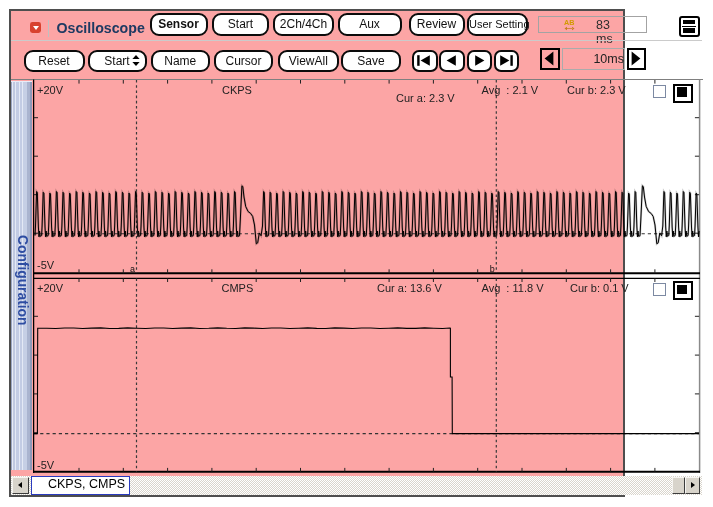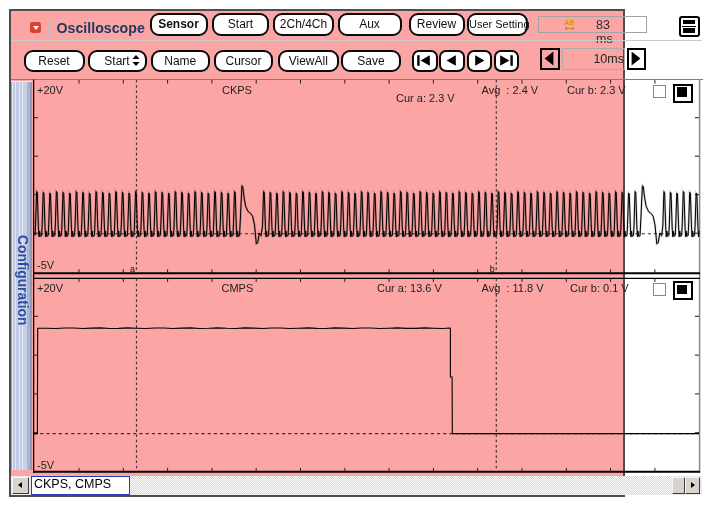--- a/index.html
+++ b/index.html
@@ -189,39 +189,39 @@
     <text x="461.8" y="193" font-size="9" fill="#111" text-anchor="end" font-family="Liberation Sans,sans-serif">b</text>
 
     <path d="M2 156.5 L2.5 147 L3.6 112.5 L4.3 113.5 L5.4 148 L6 157.8 L6.5 152 L7.1 157.3 L8.6 156.5 L9.1 147 L10.2 113.3 L10.9 114.3 L12 148 L12.6 157.8 L13.1 152 L13.7 157.3 L15.19 156.5 L15.69 147 L16.79 114.1 L17.49 115.1 L18.59 148 L19.19 157.8 L19.69 152 L20.29 157.3 L21.79 156.5 L22.29 147 L23.39 112.5 L24.09 113.5 L25.19 148 L25.79 157.8 L26.29 152 L26.89 157.3 L28.39 156.5 L28.89 147 L29.99 113.3 L30.69 114.3 L31.79 148 L32.39 157.8 L32.89 152 L33.49 157.3 L34.98 156.5 L35.48 147 L36.58 114.1 L37.28 115.1 L38.38 148 L38.98 157.8 L39.48 152 L40.08 157.3 L41.58 156.5 L42.08 147 L43.18 112.5 L43.88 113.5 L44.98 148 L45.58 157.8 L46.08 152 L46.68 157.3 L48.18 156.5 L48.68 147 L49.78 113.3 L50.48 114.3 L51.58 148 L52.18 157.8 L52.68 152 L53.28 157.3 L54.77 156.5 L55.27 147 L56.37 114.1 L57.07 115.1 L58.17 148 L58.77 157.8 L59.27 152 L59.87 157.3 L61.37 156.5 L61.87 147 L62.97 112.5 L63.67 113.5 L64.77 148 L65.37 157.8 L65.87 152 L66.47 157.3 L67.97 156.5 L68.47 147 L69.57 113.3 L70.27 114.3 L71.37 148 L71.97 157.8 L72.47 152 L73.07 157.3 L74.56 156.5 L75.06 147 L76.16 114.1 L76.86 115.1 L77.96 148 L78.56 157.8 L79.06 152 L79.66 157.3 L81.16 156.5 L81.66 147 L82.76 112.5 L83.46 113.5 L84.56 148 L85.16 157.8 L85.66 152 L86.26 157.3 L87.76 156.5 L88.26 147 L89.36 113.3 L90.06 114.3 L91.16 148 L91.76 157.8 L92.26 152 L92.86 157.3 L94.35 156.5 L94.85 147 L95.95 114.1 L96.65 115.1 L97.75 148 L98.35 157.8 L98.85 152 L99.45 157.3 L100.95 156.5 L101.45 147 L102.55 112.5 L103.25 113.5 L104.35 148 L104.95 157.8 L105.45 152 L106.05 157.3 L107.55 156.5 L108.05 147 L109.15 113.3 L109.85 114.3 L110.95 148 L111.55 157.8 L112.05 152 L112.65 157.3 L114.15 156.5 L114.65 147 L115.75 114.1 L116.45 115.1 L117.55 148 L118.15 157.8 L118.65 152 L119.25 157.3 L120.74 156.5 L121.24 147 L122.34 112.5 L123.04 113.5 L124.14 148 L124.74 157.8 L125.24 152 L125.84 157.3 L127.34 156.5 L127.84 147 L128.94 113.3 L129.64 114.3 L130.74 148 L131.34 157.8 L131.84 152 L132.44 157.3 L133.94 156.5 L134.44 147 L135.54 114.1 L136.24 115.1 L137.34 148 L137.94 157.8 L138.44 152 L139.04 157.3 L140.53 156.5 L141.03 147 L142.13 112.5 L142.83 113.5 L143.93 148 L144.53 157.8 L145.03 152 L145.63 157.3 L147.13 156.5 L147.63 147 L148.73 113.3 L149.43 114.3 L150.53 148 L151.13 157.8 L151.63 152 L152.23 157.3 L153.73 156.5 L154.23 147 L155.33 114.1 L156.03 115.1 L157.13 148 L157.73 157.8 L158.23 152 L158.83 157.3 L160.32 156.5 L160.82 147 L161.92 112.5 L162.62 113.5 L163.72 148 L164.32 157.8 L164.82 152 L165.42 157.3 L166.92 156.5 L167.42 147 L168.52 113.3 L169.22 114.3 L170.32 148 L170.92 157.8 L171.42 152 L172.02 157.3 L173.52 156.5 L174.02 147 L175.12 114.1 L175.82 115.1 L176.92 148 L177.52 157.8 L178.02 152 L178.62 157.3 L180.11 156.5 L180.61 147 L181.71 112.5 L182.41 113.5 L183.51 148 L184.11 157.8 L184.61 152 L185.21 157.3 L186.71 156.5 L187.21 147 L188.31 113.3 L189.01 114.3 L190.11 148 L190.71 157.8 L191.21 152 L191.81 157.3 L193.31 156.5 L193.81 147 L194.91 114.1 L195.61 115.1 L196.71 148 L197.31 157.8 L197.81 152 L198.41 157.3 L199.9 156.5 L200.4 147 L201.5 112.5 L202.2 113.5 L203.3 148 L203.9 157.8 L204.4 152 L205 157.3 L206.5 156.8 L207.3 141 L208.9 106.8 L209.8 107.6 L211 118 L212.7 127.5 L215.1 132.5 L217.7 134.5 L219.7 137.5 L221.5 146 L223.3 164.8 L224.7 163.8 L226.3 154 L228.1 156.8 L229.5 147 L230.6 112.5 L231.3 113.5 L232.4 148 L233 157.8 L233.5 152 L234.1 157.3 L235.52 156.5 L236.02 147 L237.12 113.3 L237.82 114.3 L238.92 148 L239.52 157.8 L240.02 152 L240.62 157.3 L242.03 156.5 L242.53 147 L243.63 114.1 L244.33 115.1 L245.43 148 L246.03 157.8 L246.53 152 L247.13 157.3 L248.55 156.5 L249.05 147 L250.15 112.5 L250.85 113.5 L251.95 148 L252.55 157.8 L253.05 152 L253.65 157.3 L255.07 156.5 L255.57 147 L256.67 113.3 L257.37 114.3 L258.47 148 L259.07 157.8 L259.57 152 L260.17 157.3 L261.59 156.5 L262.09 147 L263.19 114.1 L263.89 115.1 L264.99 148 L265.59 157.8 L266.09 152 L266.69 157.3 L268.1 156.5 L268.6 147 L269.7 112.5 L270.4 113.5 L271.5 148 L272.1 157.8 L272.6 152 L273.2 157.3 L274.62 156.5 L275.12 147 L276.22 113.3 L276.92 114.3 L278.02 148 L278.62 157.8 L279.12 152 L279.72 157.3 L281.14 156.5 L281.64 147 L282.74 114.1 L283.44 115.1 L284.54 148 L285.14 157.8 L285.64 152 L286.24 157.3 L287.66 156.5 L288.16 147 L289.26 112.5 L289.96 113.5 L291.06 148 L291.66 157.8 L292.16 152 L292.76 157.3 L294.17 156.5 L294.67 147 L295.77 113.3 L296.47 114.3 L297.57 148 L298.17 157.8 L298.67 152 L299.27 157.3 L300.69 156.5 L301.19 147 L302.29 114.1 L302.99 115.1 L304.09 148 L304.69 157.8 L305.19 152 L305.79 157.3 L307.21 156.5 L307.71 147 L308.81 112.5 L309.51 113.5 L310.61 148 L311.21 157.8 L311.71 152 L312.31 157.3 L313.72 156.5 L314.22 147 L315.32 113.3 L316.02 114.3 L317.12 148 L317.72 157.8 L318.22 152 L318.82 157.3 L320.24 156.5 L320.74 147 L321.84 114.1 L322.54 115.1 L323.64 148 L324.24 157.8 L324.74 152 L325.34 157.3 L326.76 156.5 L327.26 147 L328.36 112.5 L329.06 113.5 L330.16 148 L330.76 157.8 L331.26 152 L331.86 157.3 L333.28 156.5 L333.78 147 L334.88 113.3 L335.58 114.3 L336.68 148 L337.28 157.8 L337.78 152 L338.38 157.3 L339.79 156.5 L340.29 147 L341.39 114.1 L342.09 115.1 L343.19 148 L343.79 157.8 L344.29 152 L344.89 157.3 L346.31 156.5 L346.81 147 L347.91 112.5 L348.61 113.5 L349.71 148 L350.31 157.8 L350.81 152 L351.41 157.3 L352.83 156.5 L353.33 147 L354.43 113.3 L355.13 114.3 L356.23 148 L356.83 157.8 L357.33 152 L357.93 157.3 L359.34 156.5 L359.84 147 L360.94 114.1 L361.64 115.1 L362.74 148 L363.34 157.8 L363.84 152 L364.44 157.3 L365.86 156.5 L366.36 147 L367.46 112.5 L368.16 113.5 L369.26 148 L369.86 157.8 L370.36 152 L370.96 157.3 L372.38 156.5 L372.88 147 L373.98 113.3 L374.68 114.3 L375.78 148 L376.38 157.8 L376.88 152 L377.48 157.3 L378.9 156.5 L379.4 147 L380.5 114.1 L381.2 115.1 L382.3 148 L382.9 157.8 L383.4 152 L384 157.3 L385.41 156.5 L385.91 147 L387.01 112.5 L387.71 113.5 L388.81 148 L389.41 157.8 L389.91 152 L390.51 157.3 L391.93 156.5 L392.43 147 L393.53 113.3 L394.23 114.3 L395.33 148 L395.93 157.8 L396.43 152 L397.03 157.3 L398.45 156.5 L398.95 147 L400.05 114.1 L400.75 115.1 L401.85 148 L402.45 157.8 L402.95 152 L403.55 157.3 L404.97 156.5 L405.47 147 L406.57 112.5 L407.27 113.5 L408.37 148 L408.97 157.8 L409.47 152 L410.07 157.3 L411.48 156.5 L411.98 147 L413.08 113.3 L413.78 114.3 L414.88 148 L415.48 157.8 L415.98 152 L416.58 157.3 L418 156.5 L418.5 147 L419.6 114.1 L420.3 115.1 L421.4 148 L422 157.8 L422.5 152 L423.1 157.3 L424.52 156.5 L425.02 147 L426.12 112.5 L426.82 113.5 L427.92 148 L428.52 157.8 L429.02 152 L429.62 157.3 L431.03 156.5 L431.53 147 L432.63 113.3 L433.33 114.3 L434.43 148 L435.03 157.8 L435.53 152 L436.13 157.3 L437.55 156.5 L438.05 147 L439.15 114.1 L439.85 115.1 L440.95 148 L441.55 157.8 L442.05 152 L442.65 157.3 L444.07 156.5 L444.57 147 L445.67 112.5 L446.37 113.5 L447.47 148 L448.07 157.8 L448.57 152 L449.17 157.3 L450.59 156.5 L451.09 147 L452.19 113.3 L452.89 114.3 L453.99 148 L454.59 157.8 L455.09 152 L455.69 157.3 L457.1 156.5 L457.6 147 L458.7 114.1 L459.4 115.1 L460.5 148 L461.1 157.8 L461.6 152 L462.2 157.3 L463.62 156.5 L464.12 147 L465.22 112.5 L465.92 113.5 L467.02 148 L467.62 157.8 L468.12 152 L468.72 157.3 L470.14 156.5 L470.64 147 L471.74 113.3 L472.44 114.3 L473.54 148 L474.14 157.8 L474.64 152 L475.24 157.3 L476.66 156.5 L477.16 147 L478.26 114.1 L478.96 115.1 L480.06 148 L480.66 157.8 L481.16 152 L481.76 157.3 L483.17 156.5 L483.67 147 L484.77 112.5 L485.47 113.5 L486.57 148 L487.17 157.8 L487.67 152 L488.27 157.3 L489.69 156.5 L490.19 147 L491.29 113.3 L491.99 114.3 L493.09 148 L493.69 157.8 L494.19 152 L494.79 157.3 L496.21 156.5 L496.71 147 L497.81 114.1 L498.51 115.1 L499.61 148 L500.21 157.8 L500.71 152 L501.31 157.3 L502.72 156.5 L503.22 147 L504.32 112.5 L505.02 113.5 L506.12 148 L506.72 157.8 L507.22 152 L507.82 157.3 L509.24 156.5 L509.74 147 L510.84 113.3 L511.54 114.3 L512.64 148 L513.24 157.8 L513.74 152 L514.34 157.3 L515.76 156.5 L516.26 147 L517.36 114.1 L518.06 115.1 L519.16 148 L519.76 157.8 L520.26 152 L520.86 157.3 L522.28 156.5 L522.78 147 L523.88 112.5 L524.58 113.5 L525.68 148 L526.28 157.8 L526.78 152 L527.38 157.3 L528.79 156.5 L529.29 147 L530.39 113.3 L531.09 114.3 L532.19 148 L532.79 157.8 L533.29 152 L533.89 157.3 L535.31 156.5 L535.81 147 L536.91 114.1 L537.61 115.1 L538.71 148 L539.31 157.8 L539.81 152 L540.41 157.3 L541.83 156.5 L542.33 147 L543.43 112.5 L544.13 113.5 L545.23 148 L545.83 157.8 L546.33 152 L546.93 157.3 L548.34 156.5 L548.84 147 L549.94 113.3 L550.64 114.3 L551.74 148 L552.34 157.8 L552.84 152 L553.44 157.3 L554.86 156.5 L555.36 147 L556.46 114.1 L557.16 115.1 L558.26 148 L558.86 157.8 L559.36 152 L559.96 157.3 L561.38 156.5 L561.88 147 L562.98 112.5 L563.68 113.5 L564.78 148 L565.38 157.8 L565.88 152 L566.48 157.3 L567.9 156.5 L568.4 147 L569.5 113.3 L570.2 114.3 L571.3 148 L571.9 157.8 L572.4 152 L573 157.3 L574.41 156.5 L574.91 147 L576.01 114.1 L576.71 115.1 L577.81 148 L578.41 157.8 L578.91 152 L579.51 157.3 L580.93 156.5 L581.43 147 L582.53 112.5 L583.23 113.5 L584.33 148 L584.93 157.8 L585.43 152 L586.03 157.3 L587.45 156.5 L587.95 147 L589.05 113.3 L589.75 114.3 L590.85 148 L591.45 157.8 L591.95 152 L592.55 157.3 L593.97 156.5 L594.47 147 L595.57 114.1 L596.27 115.1 L597.37 148 L597.97 157.8 L598.47 152 L599.07 157.3 L600.48 156.5 L600.98 147 L602.08 112.5 L602.78 113.5 L603.88 148 L604.48 157.8 L604.98 152 L605.58 157.3 L607 156.8 L607.8 141 L609.4 106.8 L610.3 107.6 L611.5 118 L613.2 127.5 L615.6 132.5 L618.2 134.5 L620.2 137.5 L622 146 L623.8 164.8 L625.2 163.8 L626.8 154 L628.6 156.8 L629.8 147 L630.9 112.5 L631.6 113.5 L632.7 148 L633.3 157.8 L633.8 152 L634.4 157.3 L635.75 156.5 L636.25 147 L637.35 113.3 L638.05 114.3 L639.15 148 L639.75 157.8 L640.25 152 L640.85 157.3 L642.2 156.5 L642.7 147 L643.8 114.1 L644.5 115.1 L645.6 148 L646.2 157.8 L646.7 152 L647.3 157.3 L648.65 156.5 L649.15 147 L650.25 112.5 L650.95 113.5 L652.05 148 L652.65 157.8 L653.15 152 L653.75 157.3 L655.1 156.5 L655.6 147 L656.7 113.3 L657.4 114.3 L658.5 148 L659.1 157.8 L659.6 152 L660.2 157.3 L661.55 156.5 L662.05 147 L663.15 114.1 L663.85 115.1 L664.95 148 L665.55 157.8 L666.05 152" fill="none" stroke="#000" stroke-width="2.1" opacity="0.22"></path>
     <path d="M2 156.5 L2.5 147 L3.6 112.5 L4.3 113.5 L5.4 148 L6 157.8 L6.5 152 L7.1 157.3 L8.6 156.5 L9.1 147 L10.2 113.3 L10.9 114.3 L12 148 L12.6 157.8 L13.1 152 L13.7 157.3 L15.19 156.5 L15.69 147 L16.79 114.1 L17.49 115.1 L18.59 148 L19.19 157.8 L19.69 152 L20.29 157.3 L21.79 156.5 L22.29 147 L23.39 112.5 L24.09 113.5 L25.19 148 L25.79 157.8 L26.29 152 L26.89 157.3 L28.39 156.5 L28.89 147 L29.99 113.3 L30.69 114.3 L31.79 148 L32.39 157.8 L32.89 152 L33.49 157.3 L34.98 156.5 L35.48 147 L36.58 114.1 L37.28 115.1 L38.38 148 L38.98 157.8 L39.48 152 L40.08 157.3 L41.58 156.5 L42.08 147 L43.18 112.5 L43.88 113.5 L44.98 148 L45.58 157.8 L46.08 152 L46.68 157.3 L48.18 156.5 L48.68 147 L49.78 113.3 L50.48 114.3 L51.58 148 L52.18 157.8 L52.68 152 L53.28 157.3 L54.77 156.5 L55.27 147 L56.37 114.1 L57.07 115.1 L58.17 148 L58.77 157.8 L59.27 152 L59.87 157.3 L61.37 156.5 L61.87 147 L62.97 112.5 L63.67 113.5 L64.77 148 L65.37 157.8 L65.87 152 L66.47 157.3 L67.97 156.5 L68.47 147 L69.57 113.3 L70.27 114.3 L71.37 148 L71.97 157.8 L72.47 152 L73.07 157.3 L74.56 156.5 L75.06 147 L76.16 114.1 L76.86 115.1 L77.96 148 L78.56 157.8 L79.06 152 L79.66 157.3 L81.16 156.5 L81.66 147 L82.76 112.5 L83.46 113.5 L84.56 148 L85.16 157.8 L85.66 152 L86.26 157.3 L87.76 156.5 L88.26 147 L89.36 113.3 L90.06 114.3 L91.16 148 L91.76 157.8 L92.26 152 L92.86 157.3 L94.35 156.5 L94.85 147 L95.95 114.1 L96.65 115.1 L97.75 148 L98.35 157.8 L98.85 152 L99.45 157.3 L100.95 156.5 L101.45 147 L102.55 112.5 L103.25 113.5 L104.35 148 L104.95 157.8 L105.45 152 L106.05 157.3 L107.55 156.5 L108.05 147 L109.15 113.3 L109.85 114.3 L110.95 148 L111.55 157.8 L112.05 152 L112.65 157.3 L114.15 156.5 L114.65 147 L115.75 114.1 L116.45 115.1 L117.55 148 L118.15 157.8 L118.65 152 L119.25 157.3 L120.74 156.5 L121.24 147 L122.34 112.5 L123.04 113.5 L124.14 148 L124.74 157.8 L125.24 152 L125.84 157.3 L127.34 156.5 L127.84 147 L128.94 113.3 L129.64 114.3 L130.74 148 L131.34 157.8 L131.84 152 L132.44 157.3 L133.94 156.5 L134.44 147 L135.54 114.1 L136.24 115.1 L137.34 148 L137.94 157.8 L138.44 152 L139.04 157.3 L140.53 156.5 L141.03 147 L142.13 112.5 L142.83 113.5 L143.93 148 L144.53 157.8 L145.03 152 L145.63 157.3 L147.13 156.5 L147.63 147 L148.73 113.3 L149.43 114.3 L150.53 148 L151.13 157.8 L151.63 152 L152.23 157.3 L153.73 156.5 L154.23 147 L155.33 114.1 L156.03 115.1 L157.13 148 L157.73 157.8 L158.23 152 L158.83 157.3 L160.32 156.5 L160.82 147 L161.92 112.5 L162.62 113.5 L163.72 148 L164.32 157.8 L164.82 152 L165.42 157.3 L166.92 156.5 L167.42 147 L168.52 113.3 L169.22 114.3 L170.32 148 L170.92 157.8 L171.42 152 L172.02 157.3 L173.52 156.5 L174.02 147 L175.12 114.1 L175.82 115.1 L176.92 148 L177.52 157.8 L178.02 152 L178.62 157.3 L180.11 156.5 L180.61 147 L181.71 112.5 L182.41 113.5 L183.51 148 L184.11 157.8 L184.61 152 L185.21 157.3 L186.71 156.5 L187.21 147 L188.31 113.3 L189.01 114.3 L190.11 148 L190.71 157.8 L191.21 152 L191.81 157.3 L193.31 156.5 L193.81 147 L194.91 114.1 L195.61 115.1 L196.71 148 L197.31 157.8 L197.81 152 L198.41 157.3 L199.9 156.5 L200.4 147 L201.5 112.5 L202.2 113.5 L203.3 148 L203.9 157.8 L204.4 152 L205 157.3 L206.5 156.8 L207.3 141 L208.9 106.8 L209.8 107.6 L211 118 L212.7 127.5 L215.1 132.5 L217.7 134.5 L219.7 137.5 L221.5 146 L223.3 164.8 L224.7 163.8 L226.3 154 L228.1 156.8 L229.5 147 L230.6 112.5 L231.3 113.5 L232.4 148 L233 157.8 L233.5 152 L234.1 157.3 L235.52 156.5 L236.02 147 L237.12 113.3 L237.82 114.3 L238.92 148 L239.52 157.8 L240.02 152 L240.62 157.3 L242.03 156.5 L242.53 147 L243.63 114.1 L244.33 115.1 L245.43 148 L246.03 157.8 L246.53 152 L247.13 157.3 L248.55 156.5 L249.05 147 L250.15 112.5 L250.85 113.5 L251.95 148 L252.55 157.8 L253.05 152 L253.65 157.3 L255.07 156.5 L255.57 147 L256.67 113.3 L257.37 114.3 L258.47 148 L259.07 157.8 L259.57 152 L260.17 157.3 L261.59 156.5 L262.09 147 L263.19 114.1 L263.89 115.1 L264.99 148 L265.59 157.8 L266.09 152 L266.69 157.3 L268.1 156.5 L268.6 147 L269.7 112.5 L270.4 113.5 L271.5 148 L272.1 157.8 L272.6 152 L273.2 157.3 L274.62 156.5 L275.12 147 L276.22 113.3 L276.92 114.3 L278.02 148 L278.62 157.8 L279.12 152 L279.72 157.3 L281.14 156.5 L281.64 147 L282.74 114.1 L283.44 115.1 L284.54 148 L285.14 157.8 L285.64 152 L286.24 157.3 L287.66 156.5 L288.16 147 L289.26 112.5 L289.96 113.5 L291.06 148 L291.66 157.8 L292.16 152 L292.76 157.3 L294.17 156.5 L294.67 147 L295.77 113.3 L296.47 114.3 L297.57 148 L298.17 157.8 L298.67 152 L299.27 157.3 L300.69 156.5 L301.19 147 L302.29 114.1 L302.99 115.1 L304.09 148 L304.69 157.8 L305.19 152 L305.79 157.3 L307.21 156.5 L307.71 147 L308.81 112.5 L309.51 113.5 L310.61 148 L311.21 157.8 L311.71 152 L312.31 157.3 L313.72 156.5 L314.22 147 L315.32 113.3 L316.02 114.3 L317.12 148 L317.72 157.8 L318.22 152 L318.82 157.3 L320.24 156.5 L320.74 147 L321.84 114.1 L322.54 115.1 L323.64 148 L324.24 157.8 L324.74 152 L325.34 157.3 L326.76 156.5 L327.26 147 L328.36 112.5 L329.06 113.5 L330.16 148 L330.76 157.8 L331.26 152 L331.86 157.3 L333.28 156.5 L333.78 147 L334.88 113.3 L335.58 114.3 L336.68 148 L337.28 157.8 L337.78 152 L338.38 157.3 L339.79 156.5 L340.29 147 L341.39 114.1 L342.09 115.1 L343.19 148 L343.79 157.8 L344.29 152 L344.89 157.3 L346.31 156.5 L346.81 147 L347.91 112.5 L348.61 113.5 L349.71 148 L350.31 157.8 L350.81 152 L351.41 157.3 L352.83 156.5 L353.33 147 L354.43 113.3 L355.13 114.3 L356.23 148 L356.83 157.8 L357.33 152 L357.93 157.3 L359.34 156.5 L359.84 147 L360.94 114.1 L361.64 115.1 L362.74 148 L363.34 157.8 L363.84 152 L364.44 157.3 L365.86 156.5 L366.36 147 L367.46 112.5 L368.16 113.5 L369.26 148 L369.86 157.8 L370.36 152 L370.96 157.3 L372.38 156.5 L372.88 147 L373.98 113.3 L374.68 114.3 L375.78 148 L376.38 157.8 L376.88 152 L377.48 157.3 L378.9 156.5 L379.4 147 L380.5 114.1 L381.2 115.1 L382.3 148 L382.9 157.8 L383.4 152 L384 157.3 L385.41 156.5 L385.91 147 L387.01 112.5 L387.71 113.5 L388.81 148 L389.41 157.8 L389.91 152 L390.51 157.3 L391.93 156.5 L392.43 147 L393.53 113.3 L394.23 114.3 L395.33 148 L395.93 157.8 L396.43 152 L397.03 157.3 L398.45 156.5 L398.95 147 L400.05 114.1 L400.75 115.1 L401.85 148 L402.45 157.8 L402.95 152 L403.55 157.3 L404.97 156.5 L405.47 147 L406.57 112.5 L407.27 113.5 L408.37 148 L408.97 157.8 L409.47 152 L410.07 157.3 L411.48 156.5 L411.98 147 L413.08 113.3 L413.78 114.3 L414.88 148 L415.48 157.8 L415.98 152 L416.58 157.3 L418 156.5 L418.5 147 L419.6 114.1 L420.3 115.1 L421.4 148 L422 157.8 L422.5 152 L423.1 157.3 L424.52 156.5 L425.02 147 L426.12 112.5 L426.82 113.5 L427.92 148 L428.52 157.8 L429.02 152 L429.62 157.3 L431.03 156.5 L431.53 147 L432.63 113.3 L433.33 114.3 L434.43 148 L435.03 157.8 L435.53 152 L436.13 157.3 L437.55 156.5 L438.05 147 L439.15 114.1 L439.85 115.1 L440.95 148 L441.55 157.8 L442.05 152 L442.65 157.3 L444.07 156.5 L444.57 147 L445.67 112.5 L446.37 113.5 L447.47 148 L448.07 157.8 L448.57 152 L449.17 157.3 L450.59 156.5 L451.09 147 L452.19 113.3 L452.89 114.3 L453.99 148 L454.59 157.8 L455.09 152 L455.69 157.3 L457.1 156.5 L457.6 147 L458.7 114.1 L459.4 115.1 L460.5 148 L461.1 157.8 L461.6 152 L462.2 157.3 L463.62 156.5 L464.12 147 L465.22 112.5 L465.92 113.5 L467.02 148 L467.62 157.8 L468.12 152 L468.72 157.3 L470.14 156.5 L470.64 147 L471.74 113.3 L472.44 114.3 L473.54 148 L474.14 157.8 L474.64 152 L475.24 157.3 L476.66 156.5 L477.16 147 L478.26 114.1 L478.96 115.1 L480.06 148 L480.66 157.8 L481.16 152 L481.76 157.3 L483.17 156.5 L483.67 147 L484.77 112.5 L485.47 113.5 L486.57 148 L487.17 157.8 L487.67 152 L488.27 157.3 L489.69 156.5 L490.19 147 L491.29 113.3 L491.99 114.3 L493.09 148 L493.69 157.8 L494.19 152 L494.79 157.3 L496.21 156.5 L496.71 147 L497.81 114.1 L498.51 115.1 L499.61 148 L500.21 157.8 L500.71 152 L501.31 157.3 L502.72 156.5 L503.22 147 L504.32 112.5 L505.02 113.5 L506.12 148 L506.72 157.8 L507.22 152 L507.82 157.3 L509.24 156.5 L509.74 147 L510.84 113.3 L511.54 114.3 L512.64 148 L513.24 157.8 L513.74 152 L514.34 157.3 L515.76 156.5 L516.26 147 L517.36 114.1 L518.06 115.1 L519.16 148 L519.76 157.8 L520.26 152 L520.86 157.3 L522.28 156.5 L522.78 147 L523.88 112.5 L524.58 113.5 L525.68 148 L526.28 157.8 L526.78 152 L527.38 157.3 L528.79 156.5 L529.29 147 L530.39 113.3 L531.09 114.3 L532.19 148 L532.79 157.8 L533.29 152 L533.89 157.3 L535.31 156.5 L535.81 147 L536.91 114.1 L537.61 115.1 L538.71 148 L539.31 157.8 L539.81 152 L540.41 157.3 L541.83 156.5 L542.33 147 L543.43 112.5 L544.13 113.5 L545.23 148 L545.83 157.8 L546.33 152 L546.93 157.3 L548.34 156.5 L548.84 147 L549.94 113.3 L550.64 114.3 L551.74 148 L552.34 157.8 L552.84 152 L553.44 157.3 L554.86 156.5 L555.36 147 L556.46 114.1 L557.16 115.1 L558.26 148 L558.86 157.8 L559.36 152 L559.96 157.3 L561.38 156.5 L561.88 147 L562.98 112.5 L563.68 113.5 L564.78 148 L565.38 157.8 L565.88 152 L566.48 157.3 L567.9 156.5 L568.4 147 L569.5 113.3 L570.2 114.3 L571.3 148 L571.9 157.8 L572.4 152 L573 157.3 L574.41 156.5 L574.91 147 L576.01 114.1 L576.71 115.1 L577.81 148 L578.41 157.8 L578.91 152 L579.51 157.3 L580.93 156.5 L581.43 147 L582.53 112.5 L583.23 113.5 L584.33 148 L584.93 157.8 L585.43 152 L586.03 157.3 L587.45 156.5 L587.95 147 L589.05 113.3 L589.75 114.3 L590.85 148 L591.45 157.8 L591.95 152 L592.55 157.3 L593.97 156.5 L594.47 147 L595.57 114.1 L596.27 115.1 L597.37 148 L597.97 157.8 L598.47 152 L599.07 157.3 L600.48 156.5 L600.98 147 L602.08 112.5 L602.78 113.5 L603.88 148 L604.48 157.8 L604.98 152 L605.58 157.3 L607 156.8 L607.8 141 L609.4 106.8 L610.3 107.6 L611.5 118 L613.2 127.5 L615.6 132.5 L618.2 134.5 L620.2 137.5 L622 146 L623.8 164.8 L625.2 163.8 L626.8 154 L628.6 156.8 L629.8 147 L630.9 112.5 L631.6 113.5 L632.7 148 L633.3 157.8 L633.8 152 L634.4 157.3 L635.75 156.5 L636.25 147 L637.35 113.3 L638.05 114.3 L639.15 148 L639.75 157.8 L640.25 152 L640.85 157.3 L642.2 156.5 L642.7 147 L643.8 114.1 L644.5 115.1 L645.6 148 L646.2 157.8 L646.7 152 L647.3 157.3 L648.65 156.5 L649.15 147 L650.25 112.5 L650.95 113.5 L652.05 148 L652.65 157.8 L653.15 152 L653.75 157.3 L655.1 156.5 L655.6 147 L656.7 113.3 L657.4 114.3 L658.5 148 L659.1 157.8 L659.6 152 L660.2 157.3 L661.55 156.5 L662.05 147 L663.15 114.1 L663.85 115.1 L664.95 148 L665.55 157.8 L666.05 152" fill="none" stroke="#000" stroke-width="1"></path>
     <path d="M1 354.6 L4.4 354.6 L4.7 249.2 L13.7 249.2 L22.7 249.53 L31.7 248.99 L40.7 249.01 L49.7 249.54 L58.7 249.17 L67.7 248.88 L76.7 249.43 L85.7 249.37 L94.7 248.86 L103.7 249.25 L112.7 249.51 L121.7 248.95 L130.7 249.05 L139.7 249.55 L148.7 249.12 L157.7 248.9 L166.7 249.47 L175.7 249.32 L184.7 248.85 L193.7 249.3 L202.7 249.48 L211.7 248.91 L220.7 249.1 L229.7 249.55 L238.7 249.07 L247.7 248.93 L256.7 249.5 L265.7 249.27 L274.7 248.85 L283.7 249.35 L292.7 249.45 L301.7 248.89 L310.7 249.15 L319.7 249.54 L328.7 249.02 L337.7 248.97 L346.7 249.52 L355.7 249.22 L364.7 248.86 L373.7 249.4 L382.7 249.41 L391.7 248.87 L400.7 249.21 L409.7 249.53 L416.8 248.98 L417.4 249.2 L417.4 298 L419.1 298 L419.3 354.6 L666 354.6" fill="none" stroke="#000" stroke-width="1.1"></path>
   </svg>
 
   <div class="hdr" style="left:26px;top:72.5px;">+20V</div>
   <div class="hdr" style="left:211px;top:72.5px;">CKPS</div>
   <div class="hdr" style="left:385px;top:81px;">Cur a: 2.3 V</div>
-  <div class="hdr" style="left:470.5px;top:72.5px;">Avg  : 2.4 V</div>
+  <div class="hdr" style="left:470.5px;top:72.5px;">Avg  : 2.1 V</div>
   <div class="hdr" style="left:556px;top:72.5px;">Cur b: 2.3 V</div>
   <div class="hdr" style="left:26px;top:247.5px;">-5V</div>
   <div class="chk" style="left:642px;top:73.5px;"></div>
   <div class="blk" style="left:661.5px;top:72.5px;"></div>
 
   <div class="hdr" style="left:26px;top:271px;">+20V</div>
   <div class="hdr" style="left:210.5px;top:271px;">CMPS</div>
   <div class="hdr" style="left:366px;top:271px;">Cur a: 13.6 V</div>
   <div class="hdr" style="left:470.5px;top:271px;">Avg  : 11.8 V</div>
   <div class="hdr" style="left:559px;top:271px;">Cur b: 0.1 V</div>
   <div class="hdr" style="left:26px;top:447.8px;">-5V</div>
   <div class="chk" style="left:642px;top:271.5px;"></div>
   <div class="blk" style="left:661.5px;top:270px;"></div>
 
   <div class="abs" style="left:0px;top:465px;width:691px;height:18.5px;
       background:repeating-conic-gradient(#ffffff 0% 25%, #d9d5cc 0% 50%) 0 0/2px 2px;"></div>
   <div class="sb" style="left:0.5px;top:466px;width:17.5px;height:17px;">
     <div style="position:absolute;left:5px;top:3.6px;width:0;height:0;border-top:3.6px solid transparent;border-bottom:3.6px solid transparent;border-right:4.6px solid #000;"></div>
   </div>
   <div class="abs" style="left:20px;top:465px;width:99px;height:18.5px;background:#fff;border:1.6px solid #2b3bbf;
-      font-size:12.5px;color:#000;line-height:15px;padding-left:2px;">CKPS, CMPS</div>
+      font-size:12.5px;color:#000;line-height:15px;padding-left:16px;">CKPS, CMPS</div>
   <div class="sb" style="left:661px;top:466px;width:12.5px;height:17px;"></div>
   <div class="sb" style="left:674px;top:466px;width:14.5px;height:17px;">
     <div style="position:absolute;left:4.6px;top:3.6px;width:0;height:0;border-top:3.6px solid transparent;border-bottom:3.6px solid transparent;border-left:4.6px solid #000;"></div>
   </div>
 </div>
 
 </body></html>

